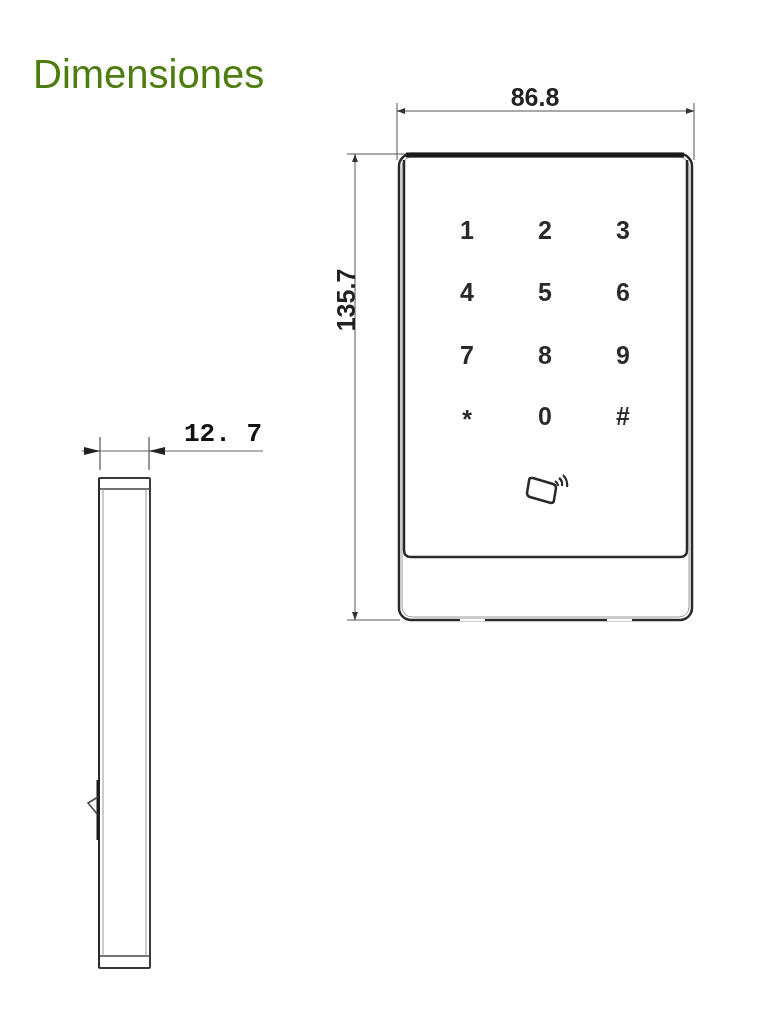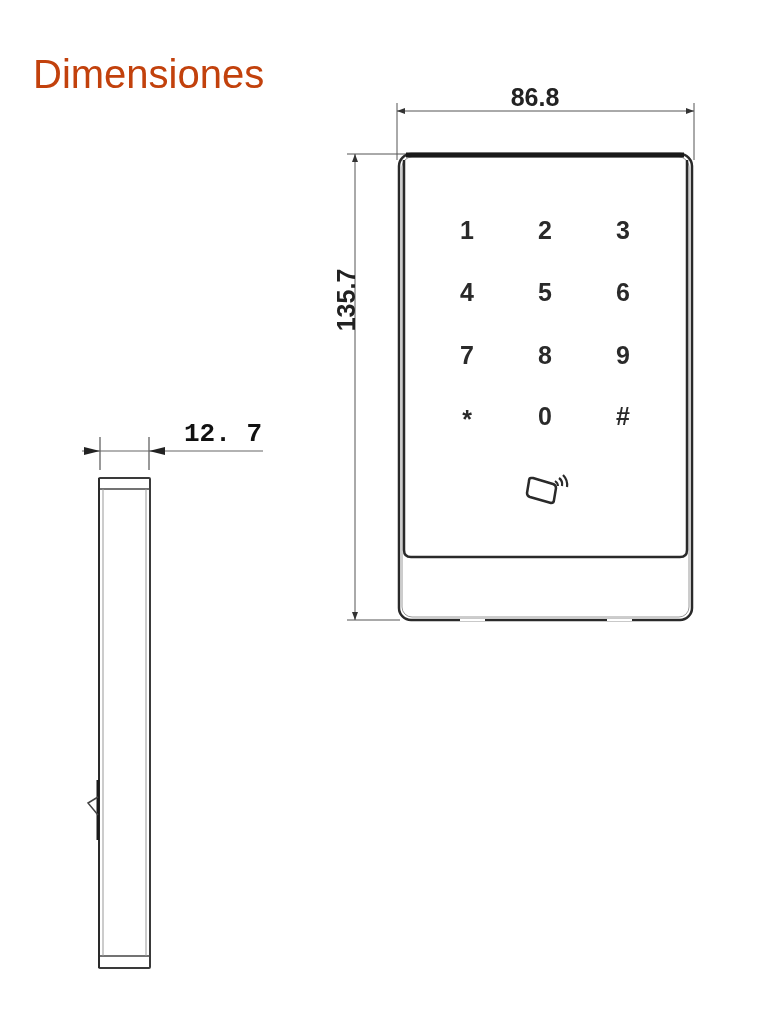--- a/index.html
+++ b/index.html
@@ -1,17 +1,17 @@
 <!DOCTYPE html>
 <html><head>
   <meta charset="utf-8">
   <style>
     html, body { margin: 0; padding: 0; background: #ffffff; }
     body { width: 768px; height: 1024px; position: relative; overflow: hidden; font-family: "Liberation Sans", sans-serif; }
-    .title { position: absolute; left: 33px; top: 52px; font-size: 40px; color: #c2410c; letter-spacing: 0px; font-family: "Liberation Sans", sans-serif; }
+    .title { position: absolute; left: 33px; top: 52px; font-size: 40px; color: #4d7c0f; letter-spacing: 0px; font-family: "Liberation Sans", sans-serif; }
     svg { position: absolute; left: 0; top: 0; }
     .dim-text { font-family: "Liberation Sans", sans-serif; font-weight: bold; fill: #222222; }
     .mono-text { font-family: "Liberation Mono", monospace; font-weight: bold; fill: #111111; }
     .key { font-family: "Liberation Sans", sans-serif; font-weight: bold; font-size: 25px; fill: #2a2a2a; text-anchor: middle; }
   </style>
 </head>
 <body>
 
 <div class="title">Dimensiones</div>
 

